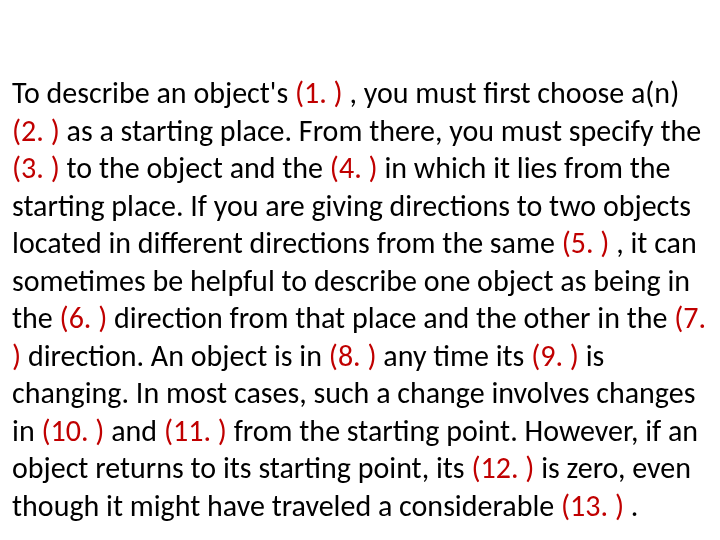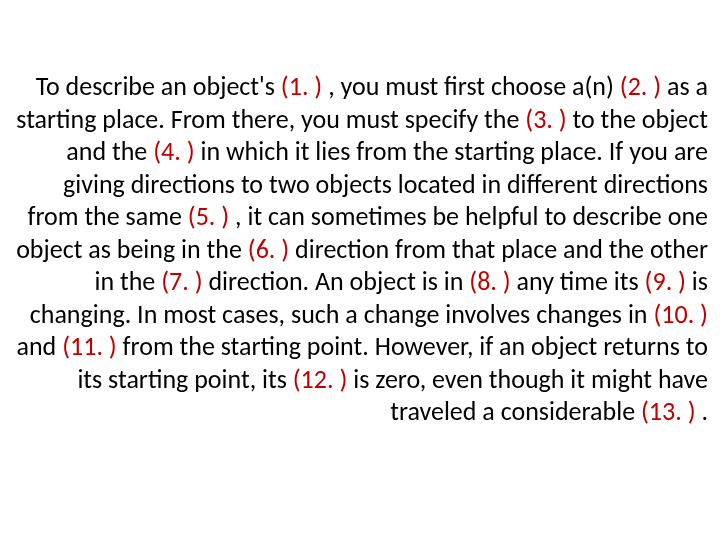--- a/index.html
+++ b/index.html
@@ -13,24 +13,24 @@
   .slide {
     width: 720px;
     height: 540px;
     box-sizing: border-box;
     padding: 44px 12px 0 12px;
     display: flex;
     justify-content: center;
     align-items: flex-start;
   }
   .body-text {
-    font-size: 26px;
+    font-size: 30px;
     line-height: 1.25;
     color: #000000;
-    text-align: right;
+    text-align: left;
     max-width: 708px;
   }
   .blank {
     color: #c00000;
   }
 </style>
 </head>
 <body>
 
 <div class="slide">

